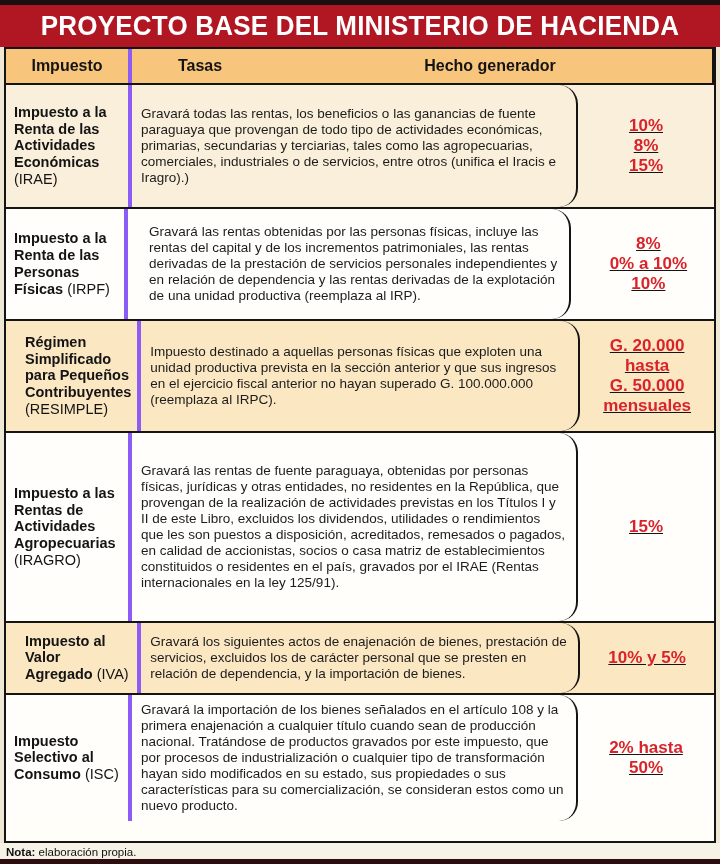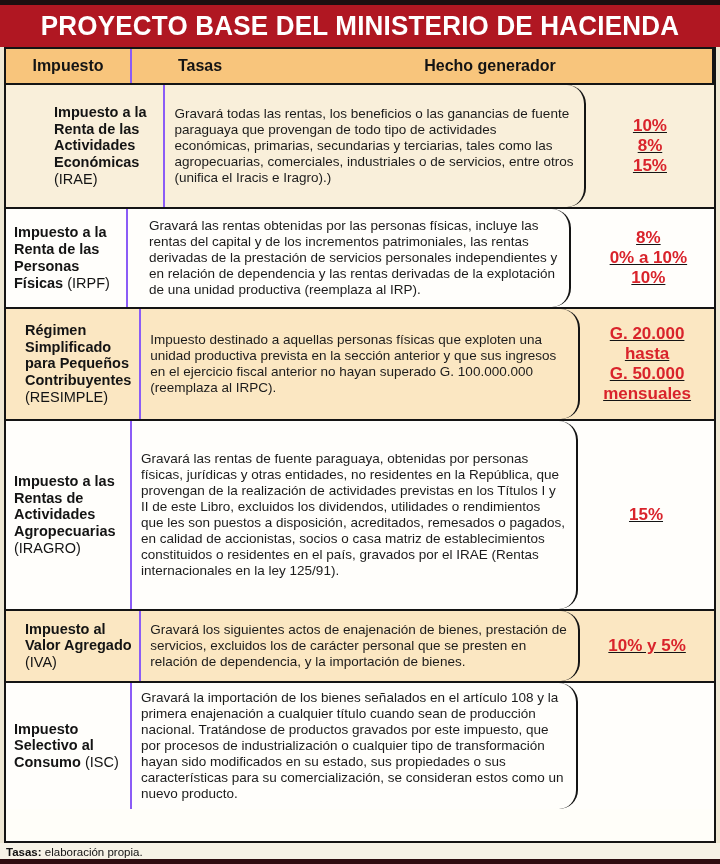--- a/index.html
+++ b/index.html
@@ -26,44 +26,44 @@
 
   .tablewrap { flex: 1; padding: 0 4px; }
   .table {
     width: 712px; height: 796px;
     border: 2px solid #141414; background: #fffef9;
     display: flex; flex-direction: column;
   }
   .trow { display: flex; width: 100%; }
   .trow + .trow { border-top: 2px solid #141414; }
 
-  .col1 { width: 126px; border-right: 2px solid #8b5cf6; }
+  .col1 { width: 126px; border-right: 4px solid #8b5cf6; }
   .col2 { width: 446px; border-right: 2px solid #141414; }
   .col3 { width: 136px; }
 
   .thead { height: 34px; background: #f8c57c; }
   .thead .th {
     display: flex; align-items: center; justify-content: center;
     font-weight: bold; font-size: 16px; color: #141414;
   }
 
   .td { display: flex; flex-direction: column; justify-content: center; }
   .cell-impuesto { padding: 4px 6px 4px 8px; font-size: 14.5px; line-height: 1.16; }
   .tax-name { font-weight: bold; }
   .tax-abbr { font-weight: normal; }
   .cell-hecho { padding: 4px 10px 4px 9px; font-size: 13.5px; line-height: 1.18; color: #1c1c1c; border-radius: 19px; }
   .cell-tasas { align-items: center; text-align: center; padding: 2px; text-decoration: underline; }
   .rate-line { color: #d9232b; font-weight: bold; font-size: 17px; line-height: 1.18; }
 
-  .row-cream { background: #f9efda; padding-left: 40px; }
+  .row-cream { background: #f9efda; }
   .row-white { background: #fffefb; }
   .row-peach { background: #fbe7c2; padding-left: 11px; }
   .row-white .cell-tasas, .row-white .cell-hecho { background: transparent; }
 
-  .r1 { height: 124px; } .r2 { height: 100px; gap: 12px; } .r3 { height: 112px; }
+  .r1 { height: 124px; } .r2 { height: 112px; gap: 12px; } .r3 { height: 112px; }
   .r4 { height: 190px; } .r5 { height: 72px; }  .r6 { height: 128px; }
 
   .footer {
     height: 18px; padding: 2px 6px 0 6px;
     display: flex; justify-content: space-between; align-items: center;
     font-size: 11.5px; background: #f6f2e6; color: #111;
   }
   .footer b { font-weight: bold; }
 </style>
 </head>
@@ -158,26 +158,30 @@
       </div>
 
       <div class="trow row-white r6">
         <div class="td col1 cell-impuesto">
           <div><span class="tax-name">Impuesto Selectivo al Consumo</span>
           <span class="tax-abbr">(ISC)</span></div>
         </div>
         <div class="td col2 cell-hecho">
           <p>Gravará la importación de los bienes señalados en el artículo 108 y la primera enajenación a cualquier título cuando sean de producción nacional. Tratándose de productos gravados por este impuesto, que por procesos de industrialización o cualquier tipo de transformación hayan sido modificados en su estado, sus propiedades o sus características para su comercialización, se consideran estos como un nuevo producto.</p>
         </div>
+        <div class="td col3 cell-tasas">
+          <div class="rate-line">2% hasta</div>
+          <div class="rate-line">50%</div>
+        </div>
       </div>
 
     </div>
   </div>
 
   <div class="footer">
     <div>
-      <b>Tasas:</b>
+      <b>Nota:</b>
       <span>elaboración propia.</span>
     </div>
   </div>
 
   <div class="bottom-strip"></div>
 </div>
 
 </body></html>

